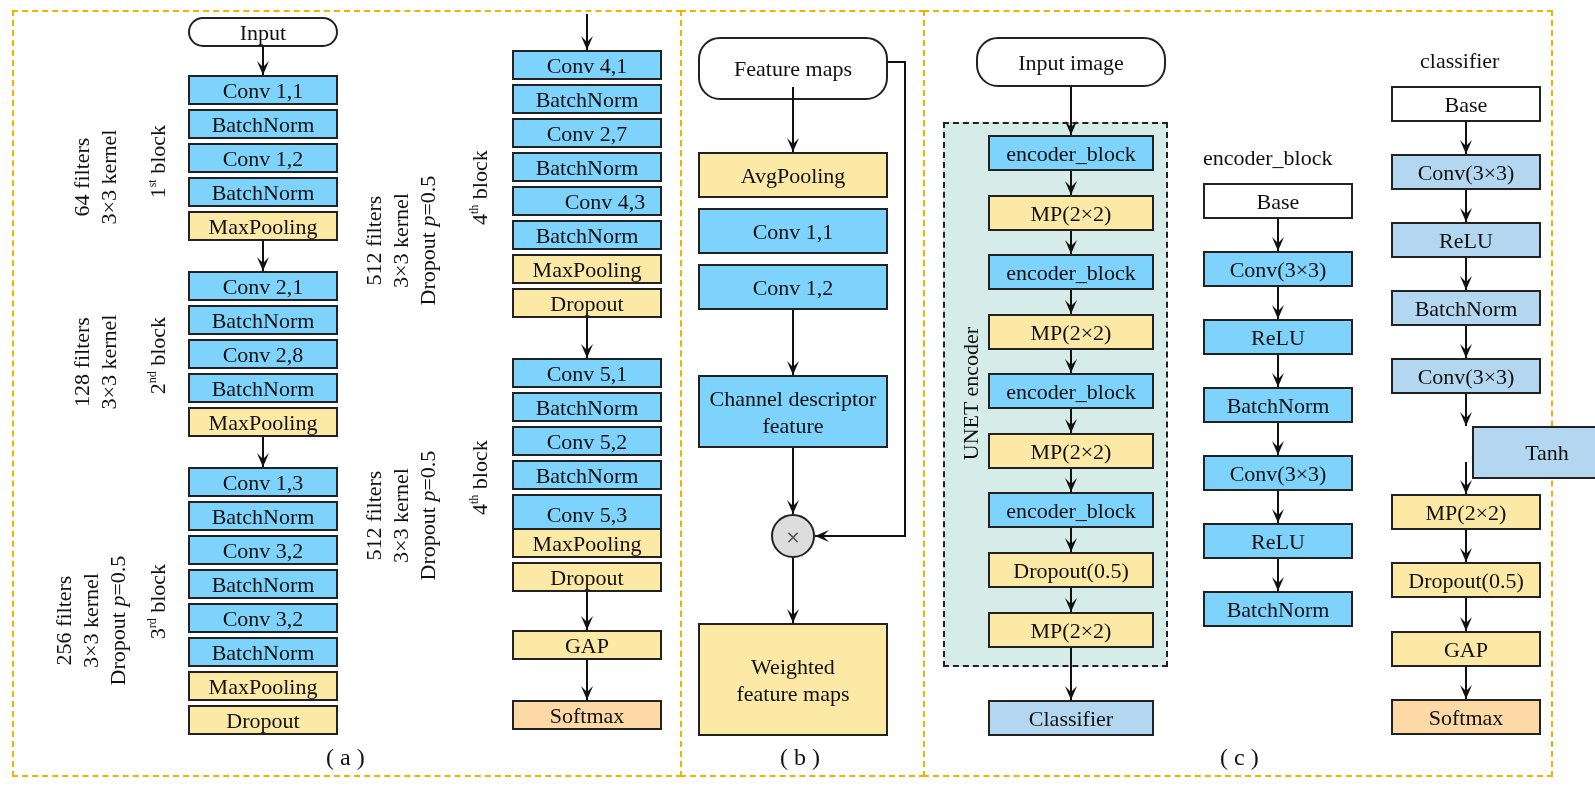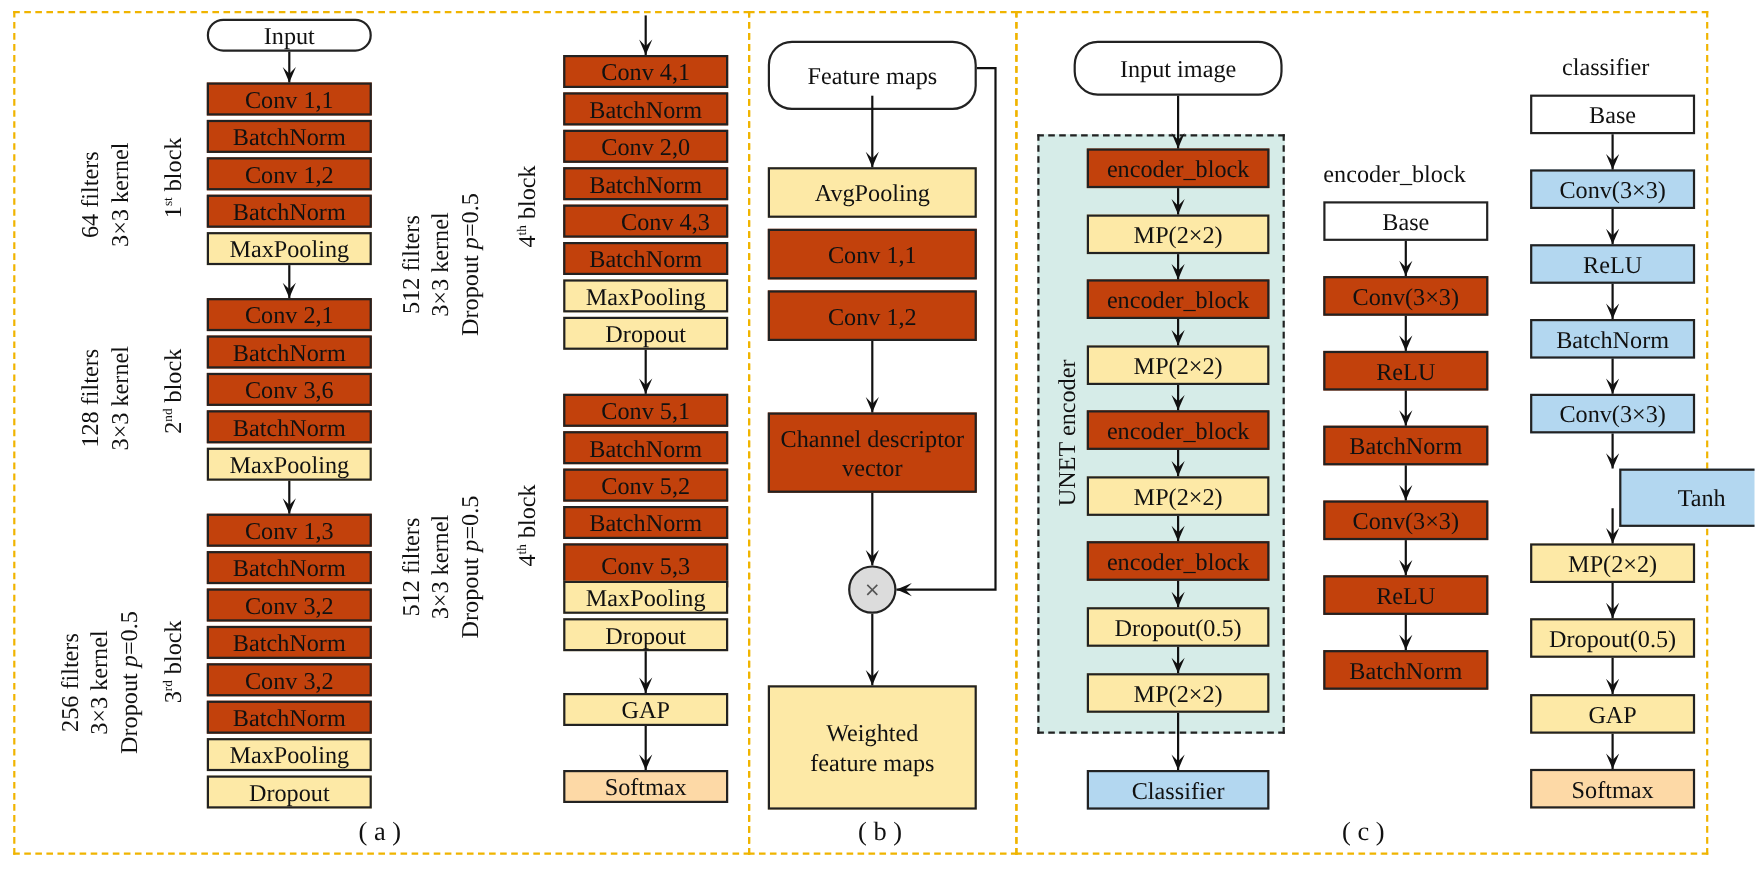--- a/index.html
+++ b/index.html
@@ -2,21 +2,21 @@
 <html><head>
 <meta charset="utf-8">
 <style>
   html, body { margin:0; padding:0; background:#ffffff; }
   body { width:1595px; height:799px; position:relative; overflow:hidden;
          font-family:"Liberation Serif", "DejaVu Serif", serif; color:#111; }
   .panel { position:absolute; border:2px dashed #f0b400; box-sizing:border-box; }
   .box { position:absolute; box-sizing:border-box; border:2px solid #222;
          display:flex; align-items:center; justify-content:center; text-align:center;
          font-size:22px; line-height:27px; }
-  .teal { background:#c2410c; }
+  .teal { background:#7dd3fc; }
   .yellow { background:#fde9a6; }
   .orange { background:#fdd9a6; }
   .blue { background:#b3d7f0; }
   .white { background:#ffffff; }
   .pill { border-radius:22px; background:#fff; }
   .vlabel { position:absolute; transform-origin:center center; transform:rotate(-90deg);
             white-space:nowrap; font-size:22px; text-align:center; line-height:27px; }
   .cap { position:absolute; font-size:24px; }
   .title { position:absolute; font-size:22px; white-space:nowrap; }
   svg.arrows { position:absolute; left:0; top:0; pointer-events:none; }
@@ -36,36 +36,36 @@
 <div class="box pill" style="left:188px;top:17px;width:150px;height:30px;border-radius:16px;text-align:center;">Input</div>
 
 <div id="colA1">
     <div class="box teal" style="left: 188px; top: 75px; width: 150px; height: 30px;">Conv 1,1</div>
     <div class="box teal" style="left: 188px; top: 109px; width: 150px; height: 30px;">BatchNorm</div>
     <div class="box teal" style="left: 188px; top: 143px; width: 150px; height: 30px;">Conv 1,2</div>
     <div class="box teal" style="left: 188px; top: 177px; width: 150px; height: 30px;">BatchNorm</div>
     <div class="box yellow" style="left: 188px; top: 211px; width: 150px; height: 30px;">MaxPooling</div>
     <div class="box teal" style="left: 188px; top: 271px; width: 150px; height: 30px;">Conv 2,1</div>
     <div class="box teal" style="left: 188px; top: 305px; width: 150px; height: 30px;">BatchNorm</div>
-    <div class="box teal" style="left: 188px; top: 339px; width: 150px; height: 30px;">Conv 3,6</div>
+    <div class="box teal" style="left: 188px; top: 339px; width: 150px; height: 30px;">Conv 2,8</div>
     <div class="box teal" style="left: 188px; top: 373px; width: 150px; height: 30px;">BatchNorm</div>
     <div class="box yellow" style="left: 188px; top: 407px; width: 150px; height: 30px;">MaxPooling</div>
     <div class="box teal" style="left: 188px; top: 467px; width: 150px; height: 30px;">Conv 1,3</div>
     <div class="box teal" style="left: 188px; top: 501px; width: 150px; height: 30px;">BatchNorm</div>
     <div class="box teal" style="left: 188px; top: 535px; width: 150px; height: 30px;">Conv 3,2</div>
     <div class="box teal" style="left: 188px; top: 569px; width: 150px; height: 30px;">BatchNorm</div>
     <div class="box teal" style="left: 188px; top: 603px; width: 150px; height: 30px;">Conv 3,2</div>
     <div class="box teal" style="left: 188px; top: 637px; width: 150px; height: 30px;">BatchNorm</div>
     <div class="box yellow" style="left: 188px; top: 671px; width: 150px; height: 30px;">MaxPooling</div>
     <div class="box yellow" style="left: 188px; top: 705px; width: 150px; height: 30px;">Dropout</div>
   </div>
 <div id="colA2">
     <div class="box teal" style="left: 512px; top: 50px; width: 150px; height: 30px;">Conv 4,1</div>
     <div class="box teal" style="left: 512px; top: 84px; width: 150px; height: 30px;">BatchNorm</div>
-    <div class="box teal" style="left: 512px; top: 118px; width: 150px; height: 30px;">Conv 2,0</div>
+    <div class="box teal" style="left: 512px; top: 118px; width: 150px; height: 30px;">Conv 2,7</div>
     <div class="box teal" style="left: 512px; top: 152px; width: 150px; height: 30px;">BatchNorm</div>
     <div class="box teal" style="left: 512px; top: 186px; width: 150px; height: 30px; padding-left: 36px;">Conv 4,3</div>
     <div class="box teal" style="left: 512px; top: 220px; width: 150px; height: 30px;">BatchNorm</div>
     <div class="box yellow" style="left: 512px; top: 254px; width: 150px; height: 30px;">MaxPooling</div>
     <div class="box yellow" style="left: 512px; top: 288px; width: 150px; height: 30px;">Dropout</div>
     <div class="box teal" style="left: 512px; top: 358px; width: 150px; height: 30px;">Conv 5,1</div>
     <div class="box teal" style="left: 512px; top: 392px; width: 150px; height: 30px;">BatchNorm</div>
     <div class="box teal" style="left: 512px; top: 426px; width: 150px; height: 30px;">Conv 5,2</div>
     <div class="box teal" style="left: 512px; top: 460px; width: 150px; height: 30px;">BatchNorm</div>
     <div class="box teal" style="left: 512px; top: 494px; width: 150px; height: 40px;">Conv 5,3</div>
@@ -117,21 +117,21 @@
 <div class="vlabel" style="left:412px;top:462px;width:130px;">
   <span>4</span><sup>th</sup><span> block</span>
 </div>
 
 <div class="cap" style="left:326px;top:744px;">( a )</div>
 
 <div class="box pill" style="left:698px;top:37px;width:190px;height:63px;border-radius:22px;">Feature maps</div>
 <div class="box yellow" style="left:698px;top:152px;width:190px;height:46px;">AvgPooling</div>
 <div class="box teal" style="left:698px;top:208px;width:190px;height:46px;">Conv 1,1</div>
 <div class="box teal" style="left:698px;top:264px;width:190px;height:46px;">Conv 1,2</div>
-<div class="box teal" style="left:698px;top:375px;width:190px;height:73px;padding:0 6px;">Channel descriptor vector</div>
+<div class="box teal" style="left:698px;top:375px;width:190px;height:73px;padding:0 6px;">Channel descriptor feature</div>
 <div class="mult" style="left:771px;top:514px;">×</div>
 <div class="box yellow" style="left:698px;top:623px;width:190px;height:113px;padding:0 30px;">Weighted feature maps</div>
 <div class="cap" style="left:780px;top:744px;">( b )</div>
 
 <div class="box pill" style="left:976px;top:37px;width:190px;height:50px;border-radius:22px;">Input image</div>
 <div class="unet" style="left:943px;top:122px;width:225px;height:545px;"></div>
 <div class="vlabel" style="left:895px;top:380px;width:150px;">UNET encoder</div>
 <div id="unetCol">
     <div class="box teal" style="left: 988px; top: 135px; width: 166px; height: 36px;">encoder_block</div>
     <div class="box yellow" style="left: 988px; top: 195px; width: 166px; height: 36px;">MP(2×2)</div>

